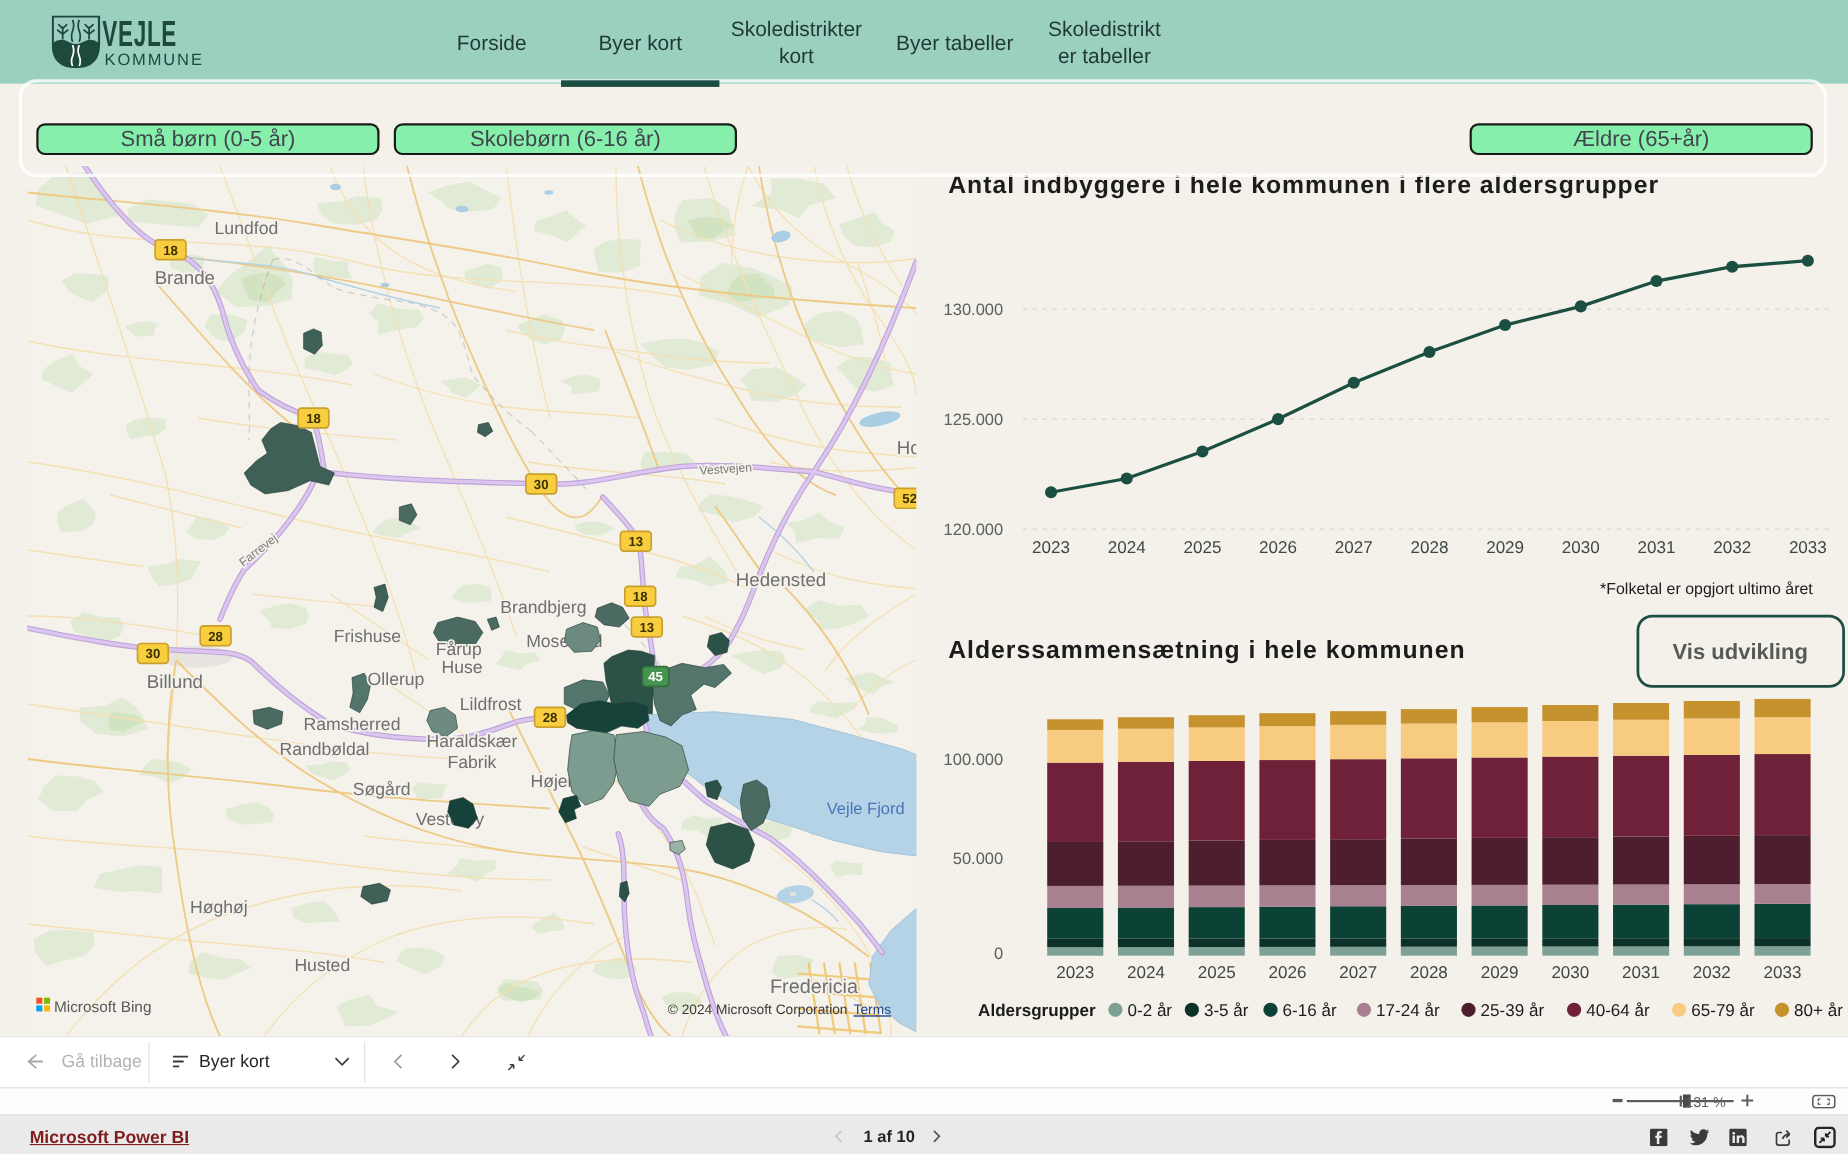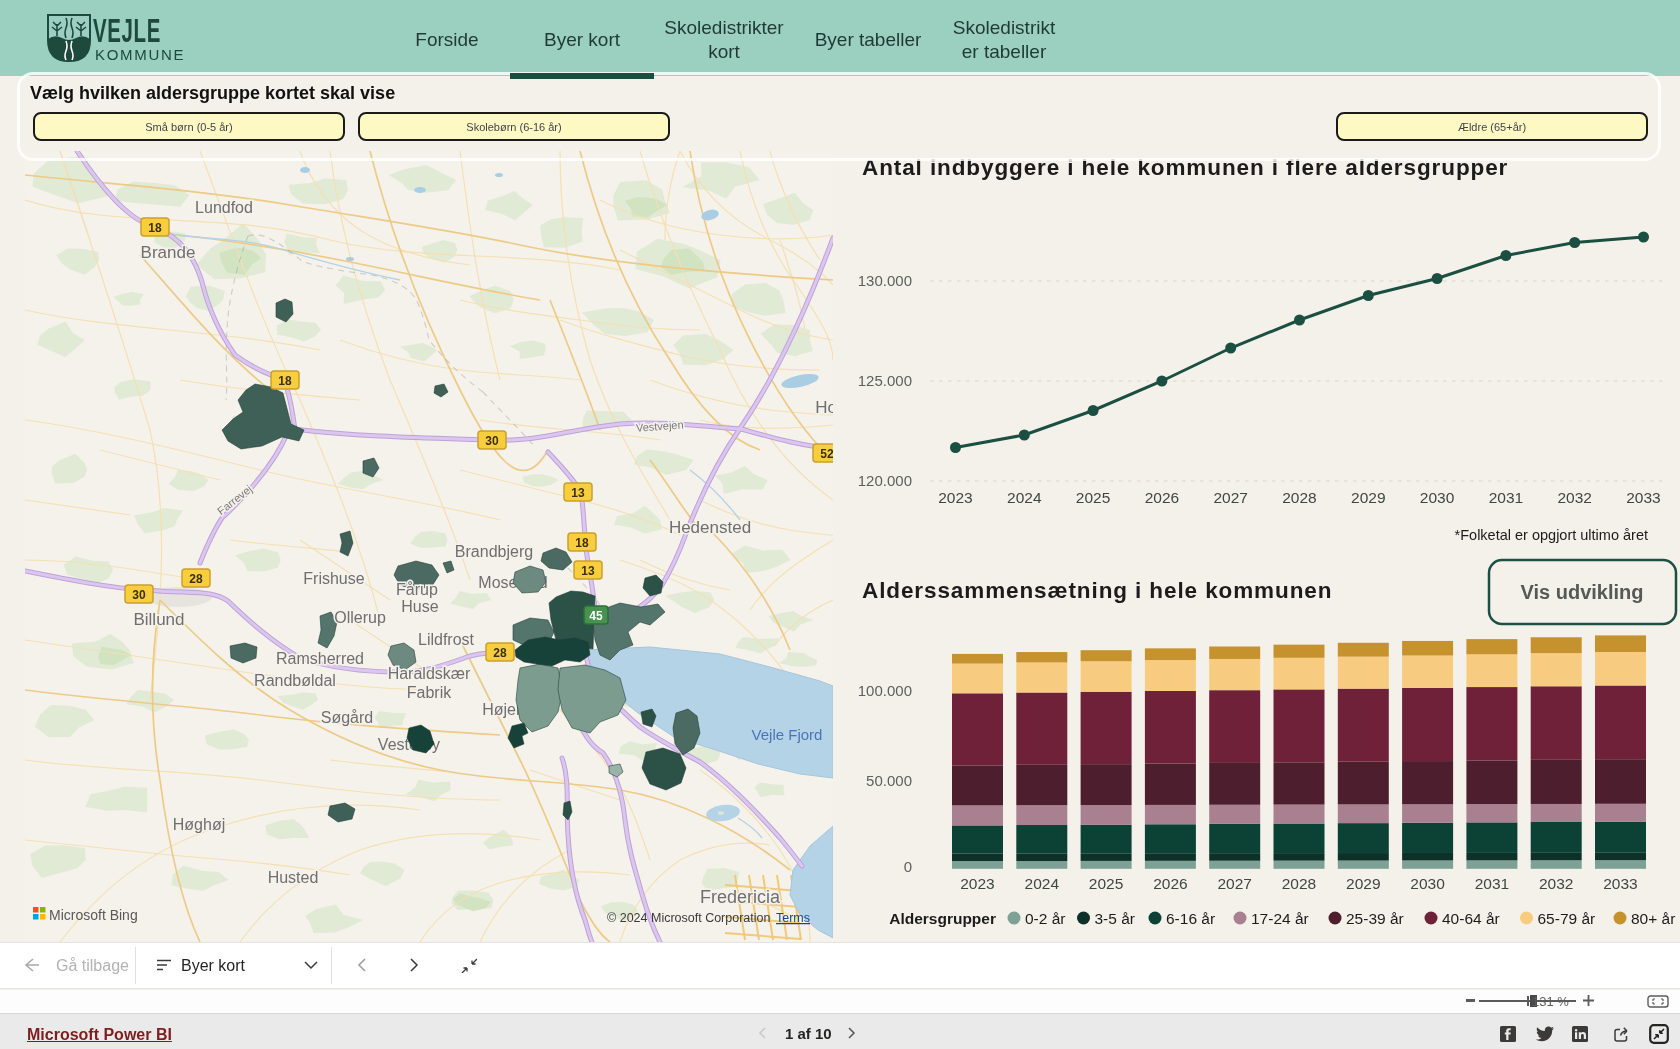--- a/index.html
+++ b/index.html
@@ -1,21 +1,21 @@
 <!DOCTYPE html>
 <html><head><meta charset="utf-8"><title>Vejle</title>
 <style>
 * { margin:0; padding:0; box-sizing:border-box; }
 html,body { width:1680px; height:1049px; overflow:hidden; }
 body { font-family:"Liberation Sans", sans-serif; position:relative; background:#f4f1ea; }
 .nav { position:absolute; left:0; top:0; width:1680px; height:76px; background:#9bcfc0; }
 .tab { position:absolute; font-size:19px; color:#1f3a33; text-align:center; line-height:24px; }
 .panel { position:absolute; left:17px; top:72px; width:1644px; height:89px; border:3px solid rgba(255,255,255,0.82); border-radius:16px; z-index:10; pointer-events:none; }
 .ptitle { position:absolute; left:10px; top:8px; font-size:18px; font-weight:bold; color:#111; }
-.fbtn { position:absolute; top:37px; width:312px; height:29px; background:#fef9c3; border:2px solid #1a1a1a; border-radius:8px; font-size:11px; color:#41454d; text-align:center; line-height:26px; }
+.fbtn { position:absolute; top:37px; width:312px; height:29px; background:#86efac; border:2px solid #1a1a1a; border-radius:8px; font-size:20px; color:#41454d; text-align:center; line-height:26px; }
 </style></head>
 <body>
 <div class="nav"></div>
 <svg style="position:absolute;left:47px;top:14px" width="120" height="48" viewBox="0 0 120 48">
 <path d="M1,1 H43 V26 Q43,47 22,47 Q1,47 1,26 Z" fill="#9ccfc1" stroke="#1d4a3d" stroke-width="2"></path>
 <path d="M1,25 Q8,20 15,24 Q22,28 29,24 Q36,20 43,25 V26 Q43,47 22,47 Q1,47 1,26 Z" fill="#1d4a3d"></path>
 <g stroke="#1d4a3d" stroke-width="1.6" fill="none">
 <path d="M10,22 V10 M10,12 L6,8 M10,12 L14,8 M10,17 L5,13 M10,17 L15,13"></path>
 <path d="M34,22 V10 M34,12 L30,8 M34,12 L38,8 M34,17 L29,13 M34,17 L39,13"></path>
 <path d="M19,4 Q21,9 19,14 Q17,19 19,24 M25,4 Q23,9 25,14 Q27,19 25,24"></path>
@@ -456,21 +456,20 @@
     <circle cx="1335" cy="918" r="6.5" fill="#4d1f2e"></circle>
     <text x="1346" y="924" font-size="15.5" fill="#1c1c1c">25-39 år</text>
     <circle cx="1431" cy="918" r="6.5" fill="#6e2139"></circle>
     <text x="1442" y="924" font-size="15.5" fill="#1c1c1c">40-64 år</text>
     <circle cx="1526.5" cy="918" r="6.5" fill="#f8cc80"></circle>
     <text x="1537.5" y="924" font-size="15.5" fill="#1c1c1c">65-79 år</text>
     <circle cx="1620" cy="918" r="6.5" fill="#c6922e"></circle>
     <text x="1631" y="924" font-size="15.5" fill="#1c1c1c">80+ år</text>
   </svg>
 <div class="panel">
-    <div class="ptitle">Vælg hvilken aldersgruppe kortet skal vise</div>
     <div class="fbtn" style="left:13px">Små børn (0-5 år)</div>
     <div class="fbtn" style="left:338px">Skolebørn (6-16 år)</div>
     <div class="fbtn" style="left:1316px">Ældre (65+år)</div>
   </div>
 
 <div style="position:absolute;left:0;top:942px;width:1680px;height:47px;background:#ffffff;border-top:1px solid #e3e3e3;border-bottom:1px solid #e3e3e3"></div>
 <svg style="position:absolute;left:22px;top:956px" width="20" height="18" viewBox="0 0 20 18">
     <path d="M11,3 L4,9 L11,15 M4,9 H17" stroke="#a9a9a9" stroke-width="1.6" fill="none"></path>
   </svg>
 <div style="position:absolute;left:56px;top:957px;font-size:16px;color:#b3b3b3">Gå tilbage</div>

